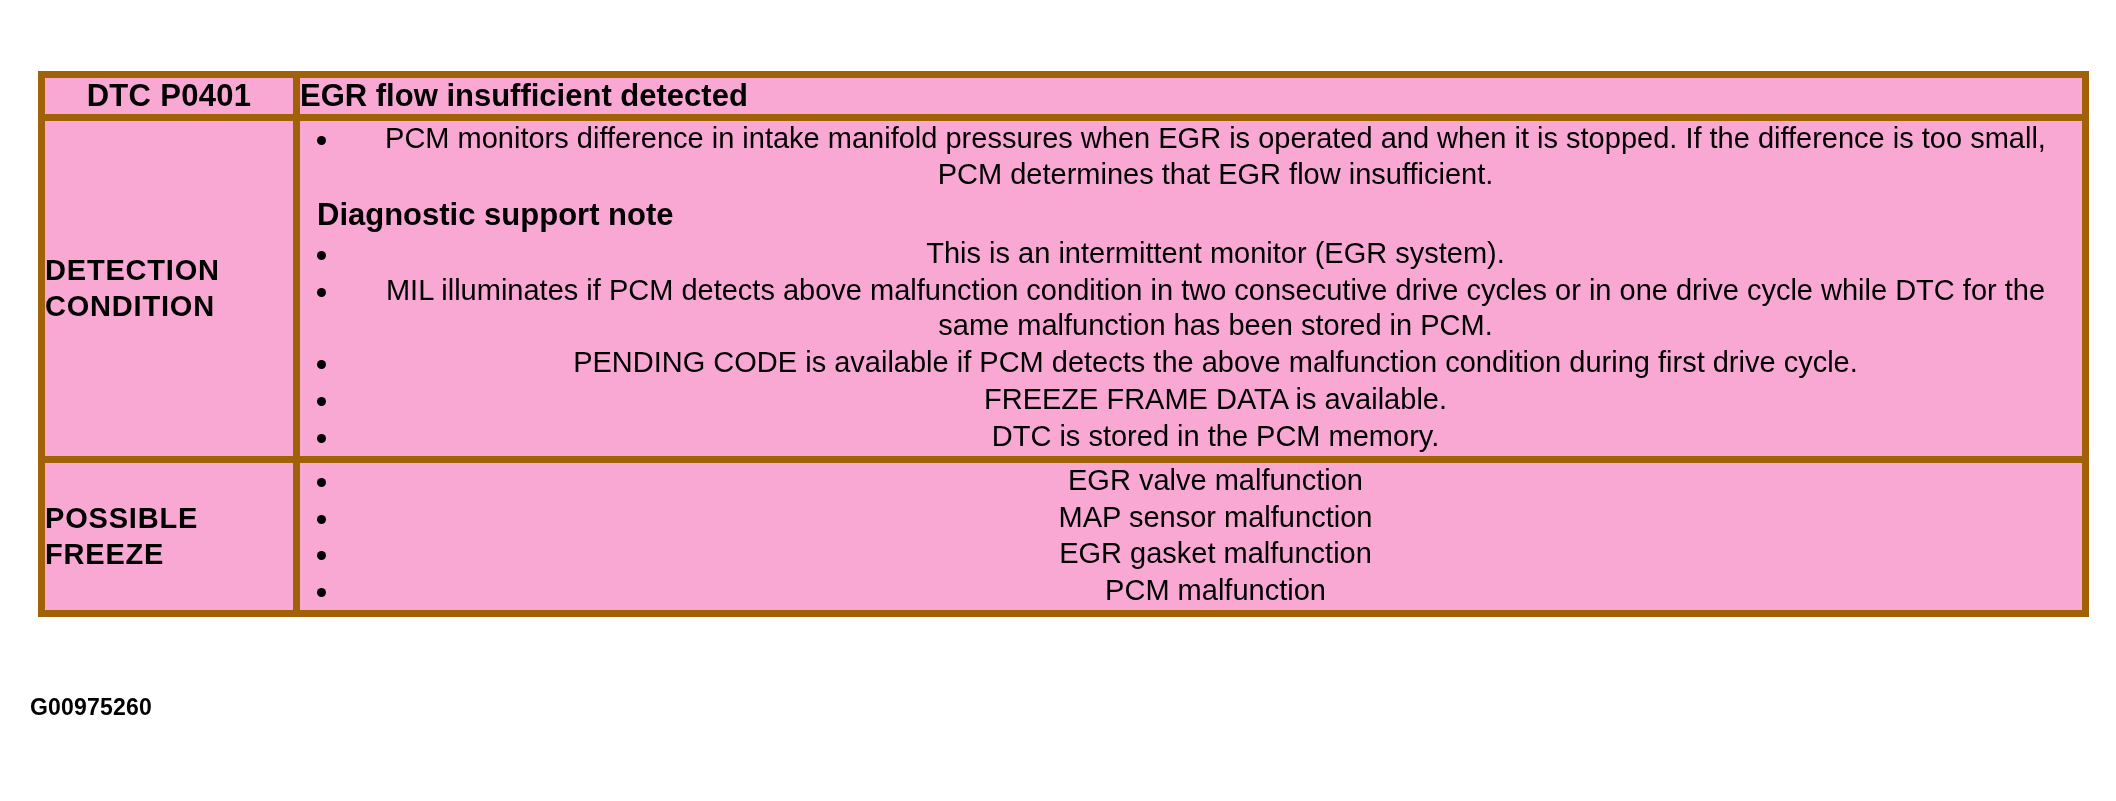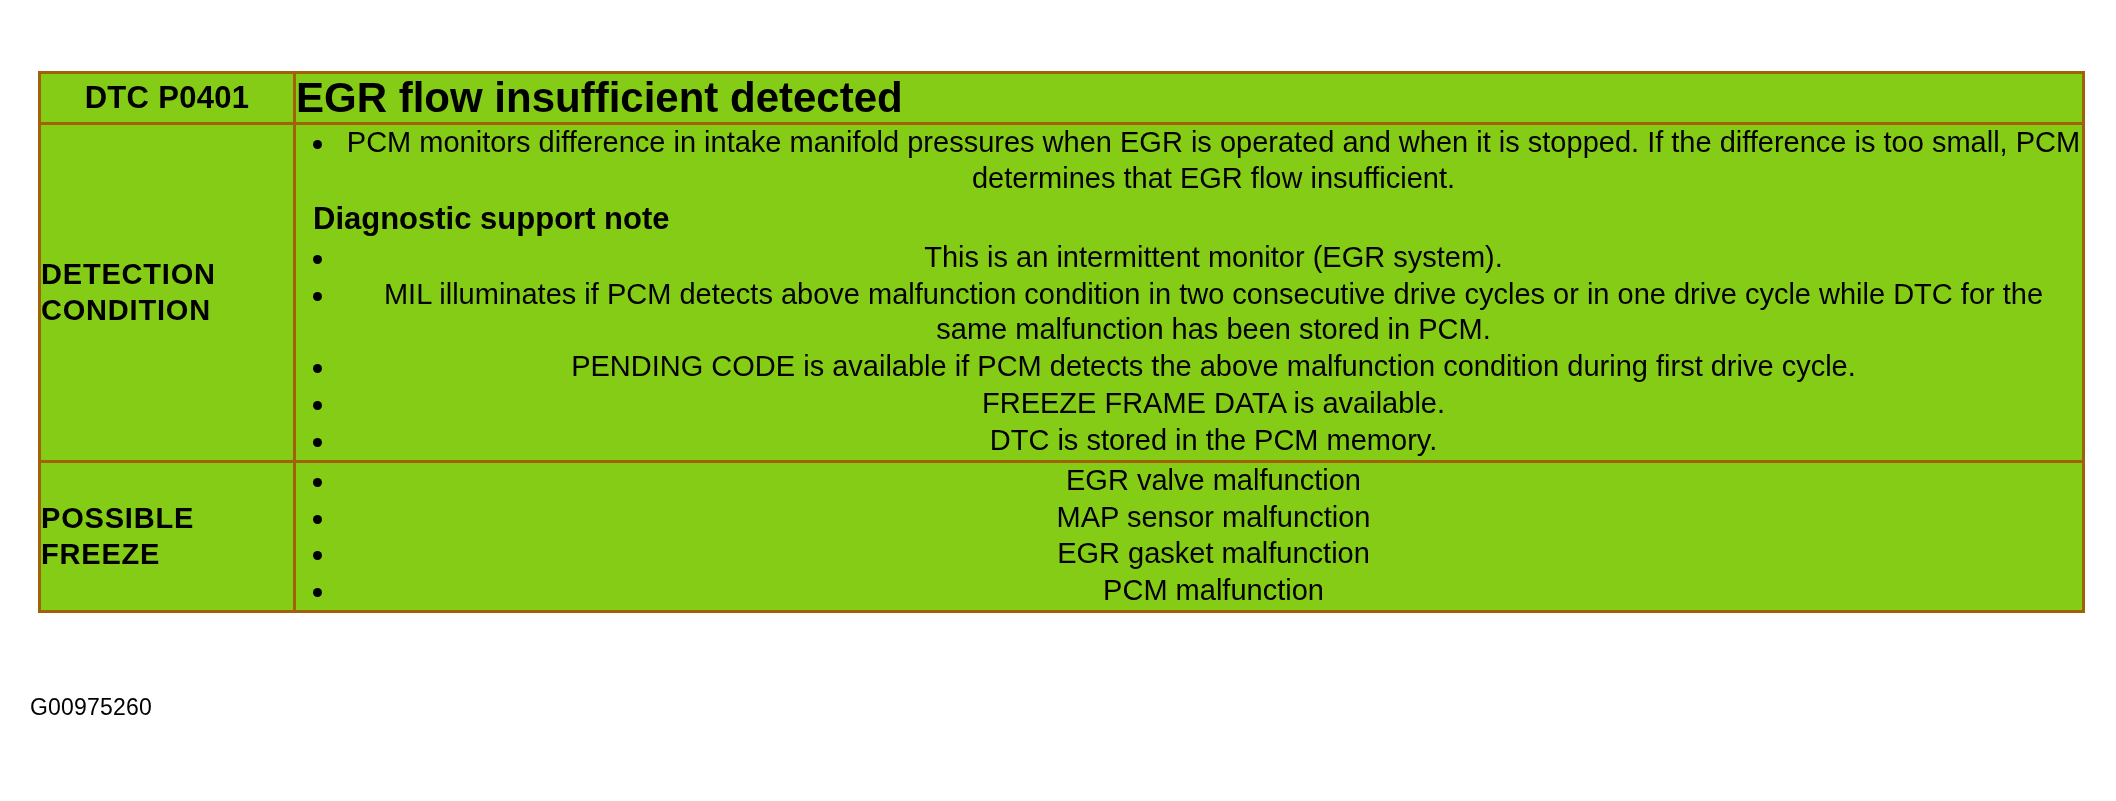--- a/index.html
+++ b/index.html
@@ -27,24 +27,24 @@
     position: absolute;
     left: 38px;
     top: 71px;
     width: 2047px;
     border-collapse: collapse;
     table-layout: fixed;
     background: #ffffff;
   }
 
   .dtc-table td {
-    border: 3px solid #a16207;
+    border: 7px solid #a16207;
     vertical-align: middle;
     padding: 0;
-    background: #84cc16;
+    background: #f9a8d4;
   }
 
   .col-label {
     width: 255px;
     text-align: center;
   }
 
   .col-body {
     width: 1789px;
   }
@@ -52,21 +52,21 @@
   
   .hdr-code {
     font-weight: bold;
     font-size: 31px;
     letter-spacing: 0.3px;
     padding: 6px 0 8px 0;
     text-align: center;
   }
   .hdr-desc {
     font-weight: bold;
-    font-size: 42px;
+    font-size: 31px;
     padding: 6px 0 8px 14px;
     text-align: left;
   }
 
   
   .row-label {
     font-weight: bold;
     font-size: 29px;
     line-height: 1.25;
     letter-spacing: 0.8px;
@@ -111,20 +111,21 @@
     padding-left: 17px;
   }
 
   .caption {
     position: absolute;
     left: 30px;
     top: 694px;
     font-size: 23px;
     font-family: "Liberation Sans", sans-serif;
     letter-spacing: 0.2px;
+    font-weight: bold;
   }
 </style>
 </head>
 <body>
 
 <div id="page">
 
   <table class="dtc-table">
     <colgroup>
       <col class="col-label">

